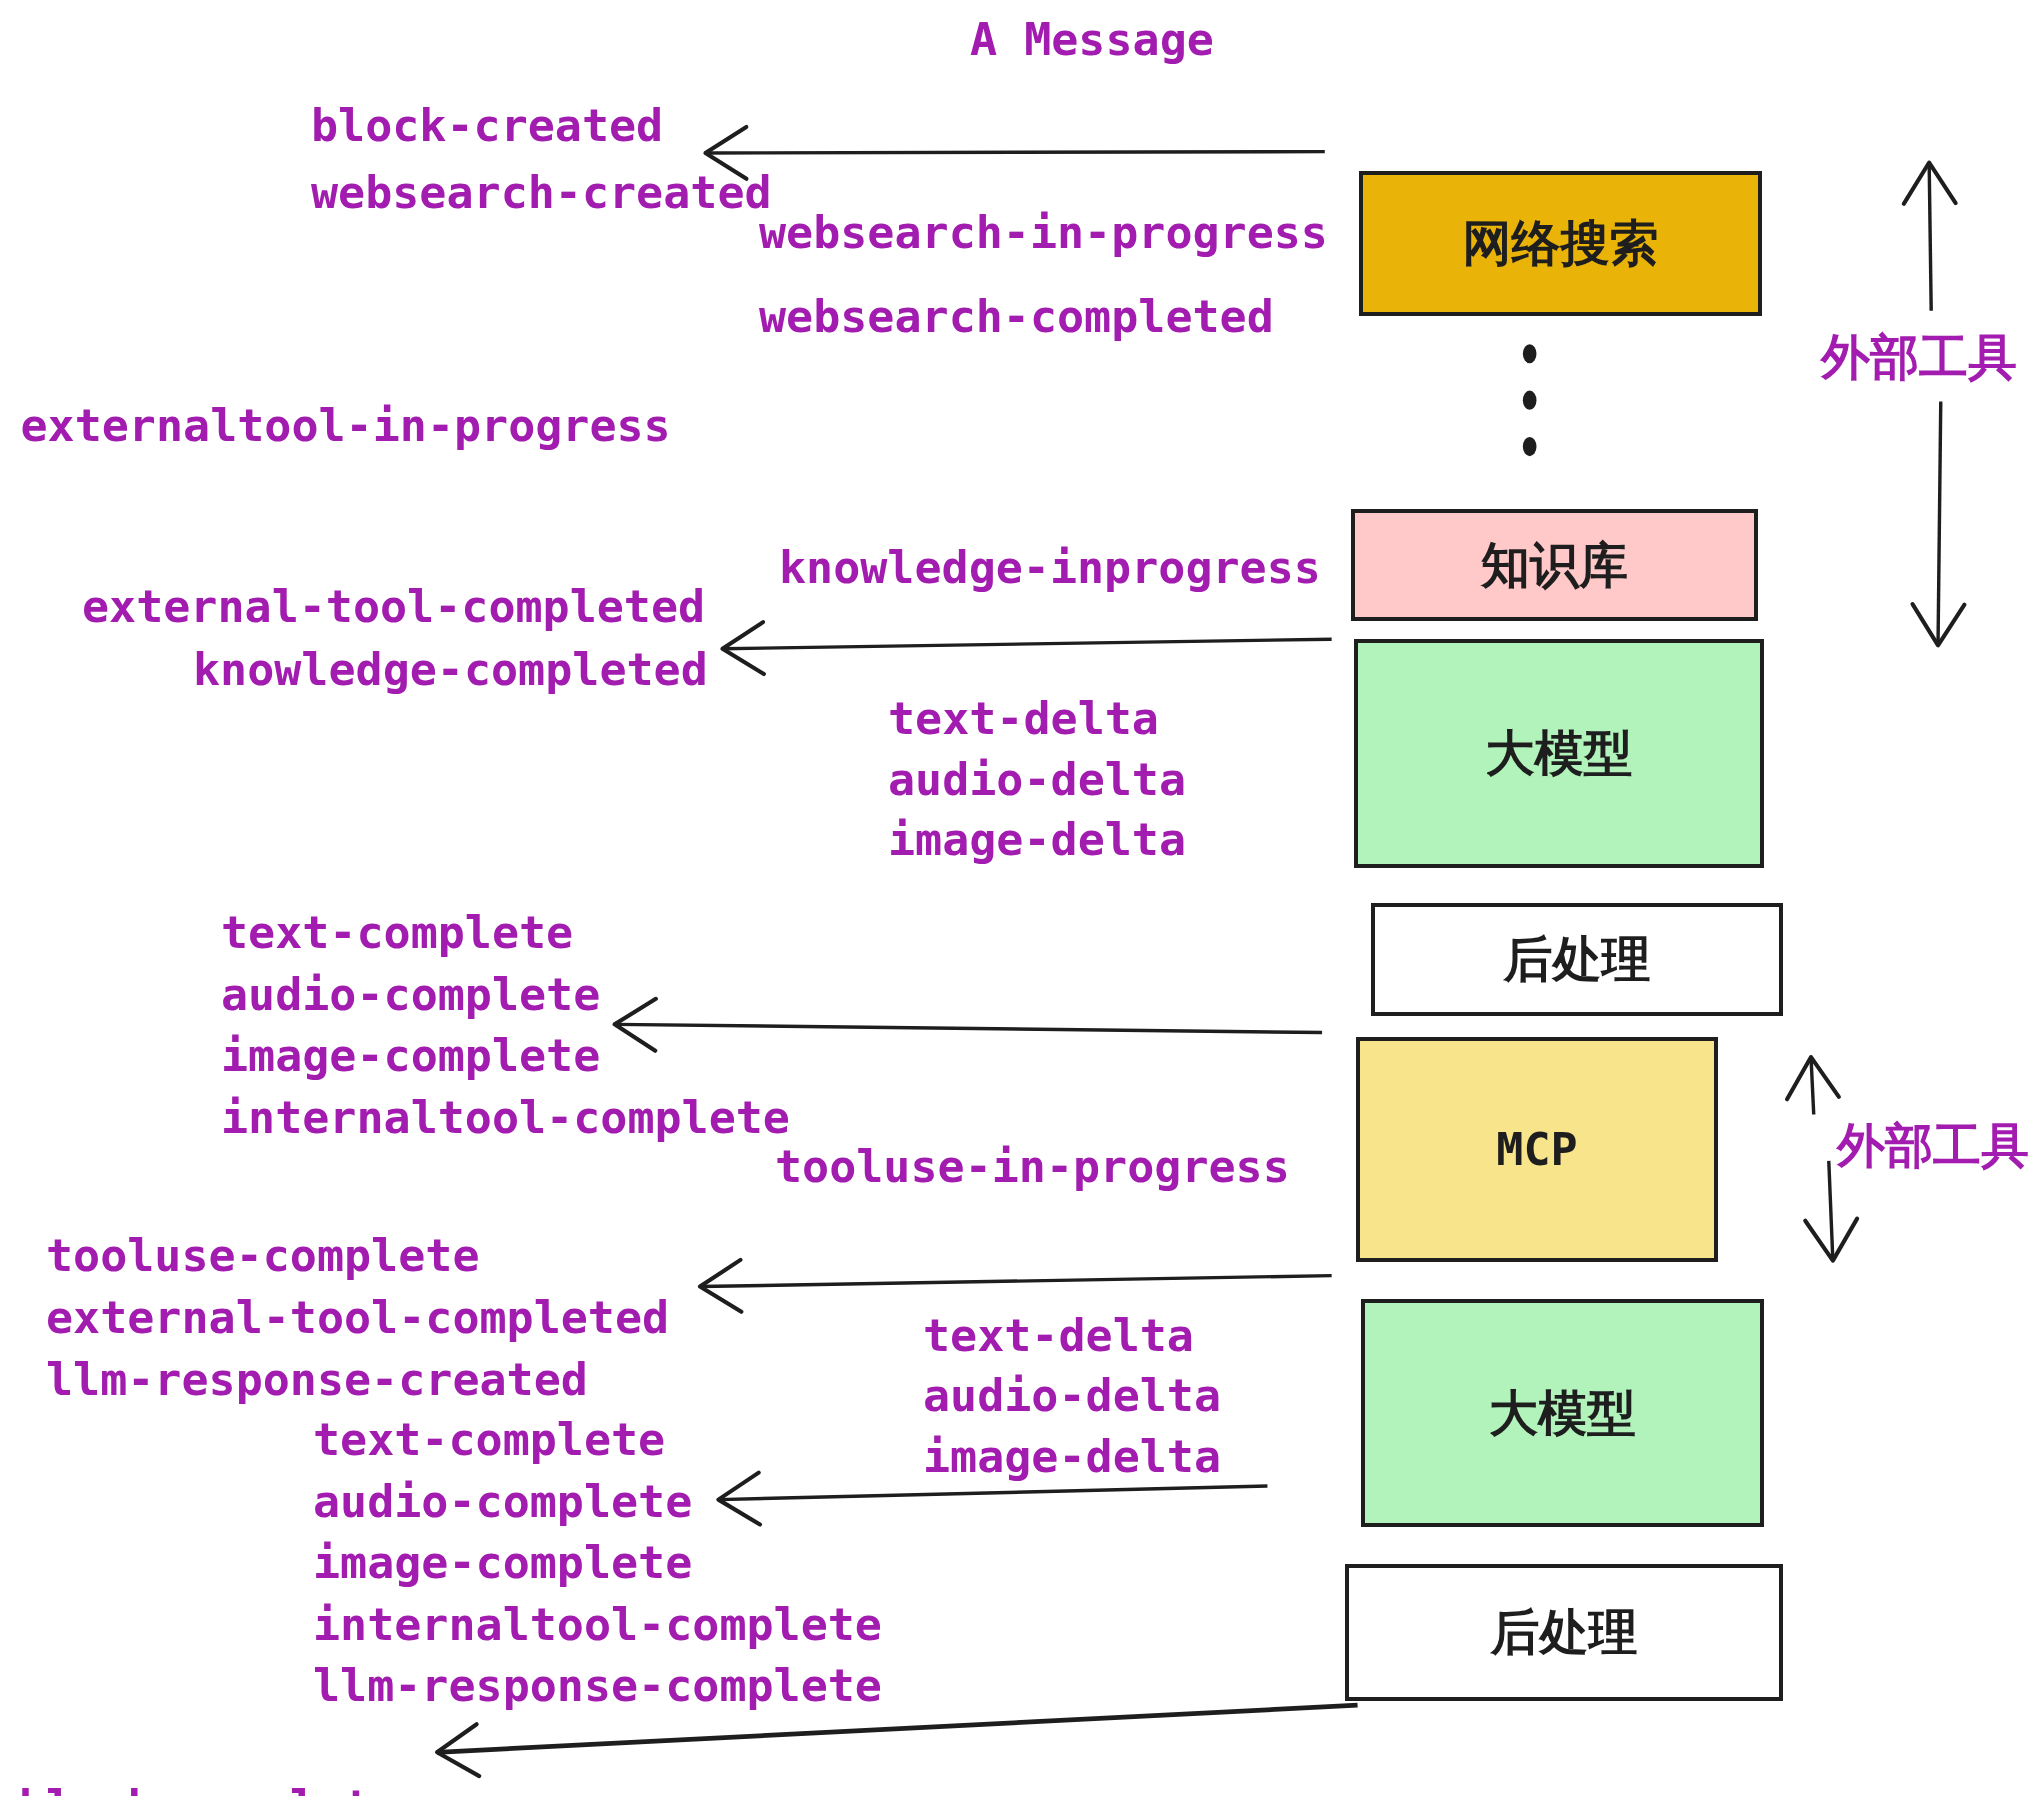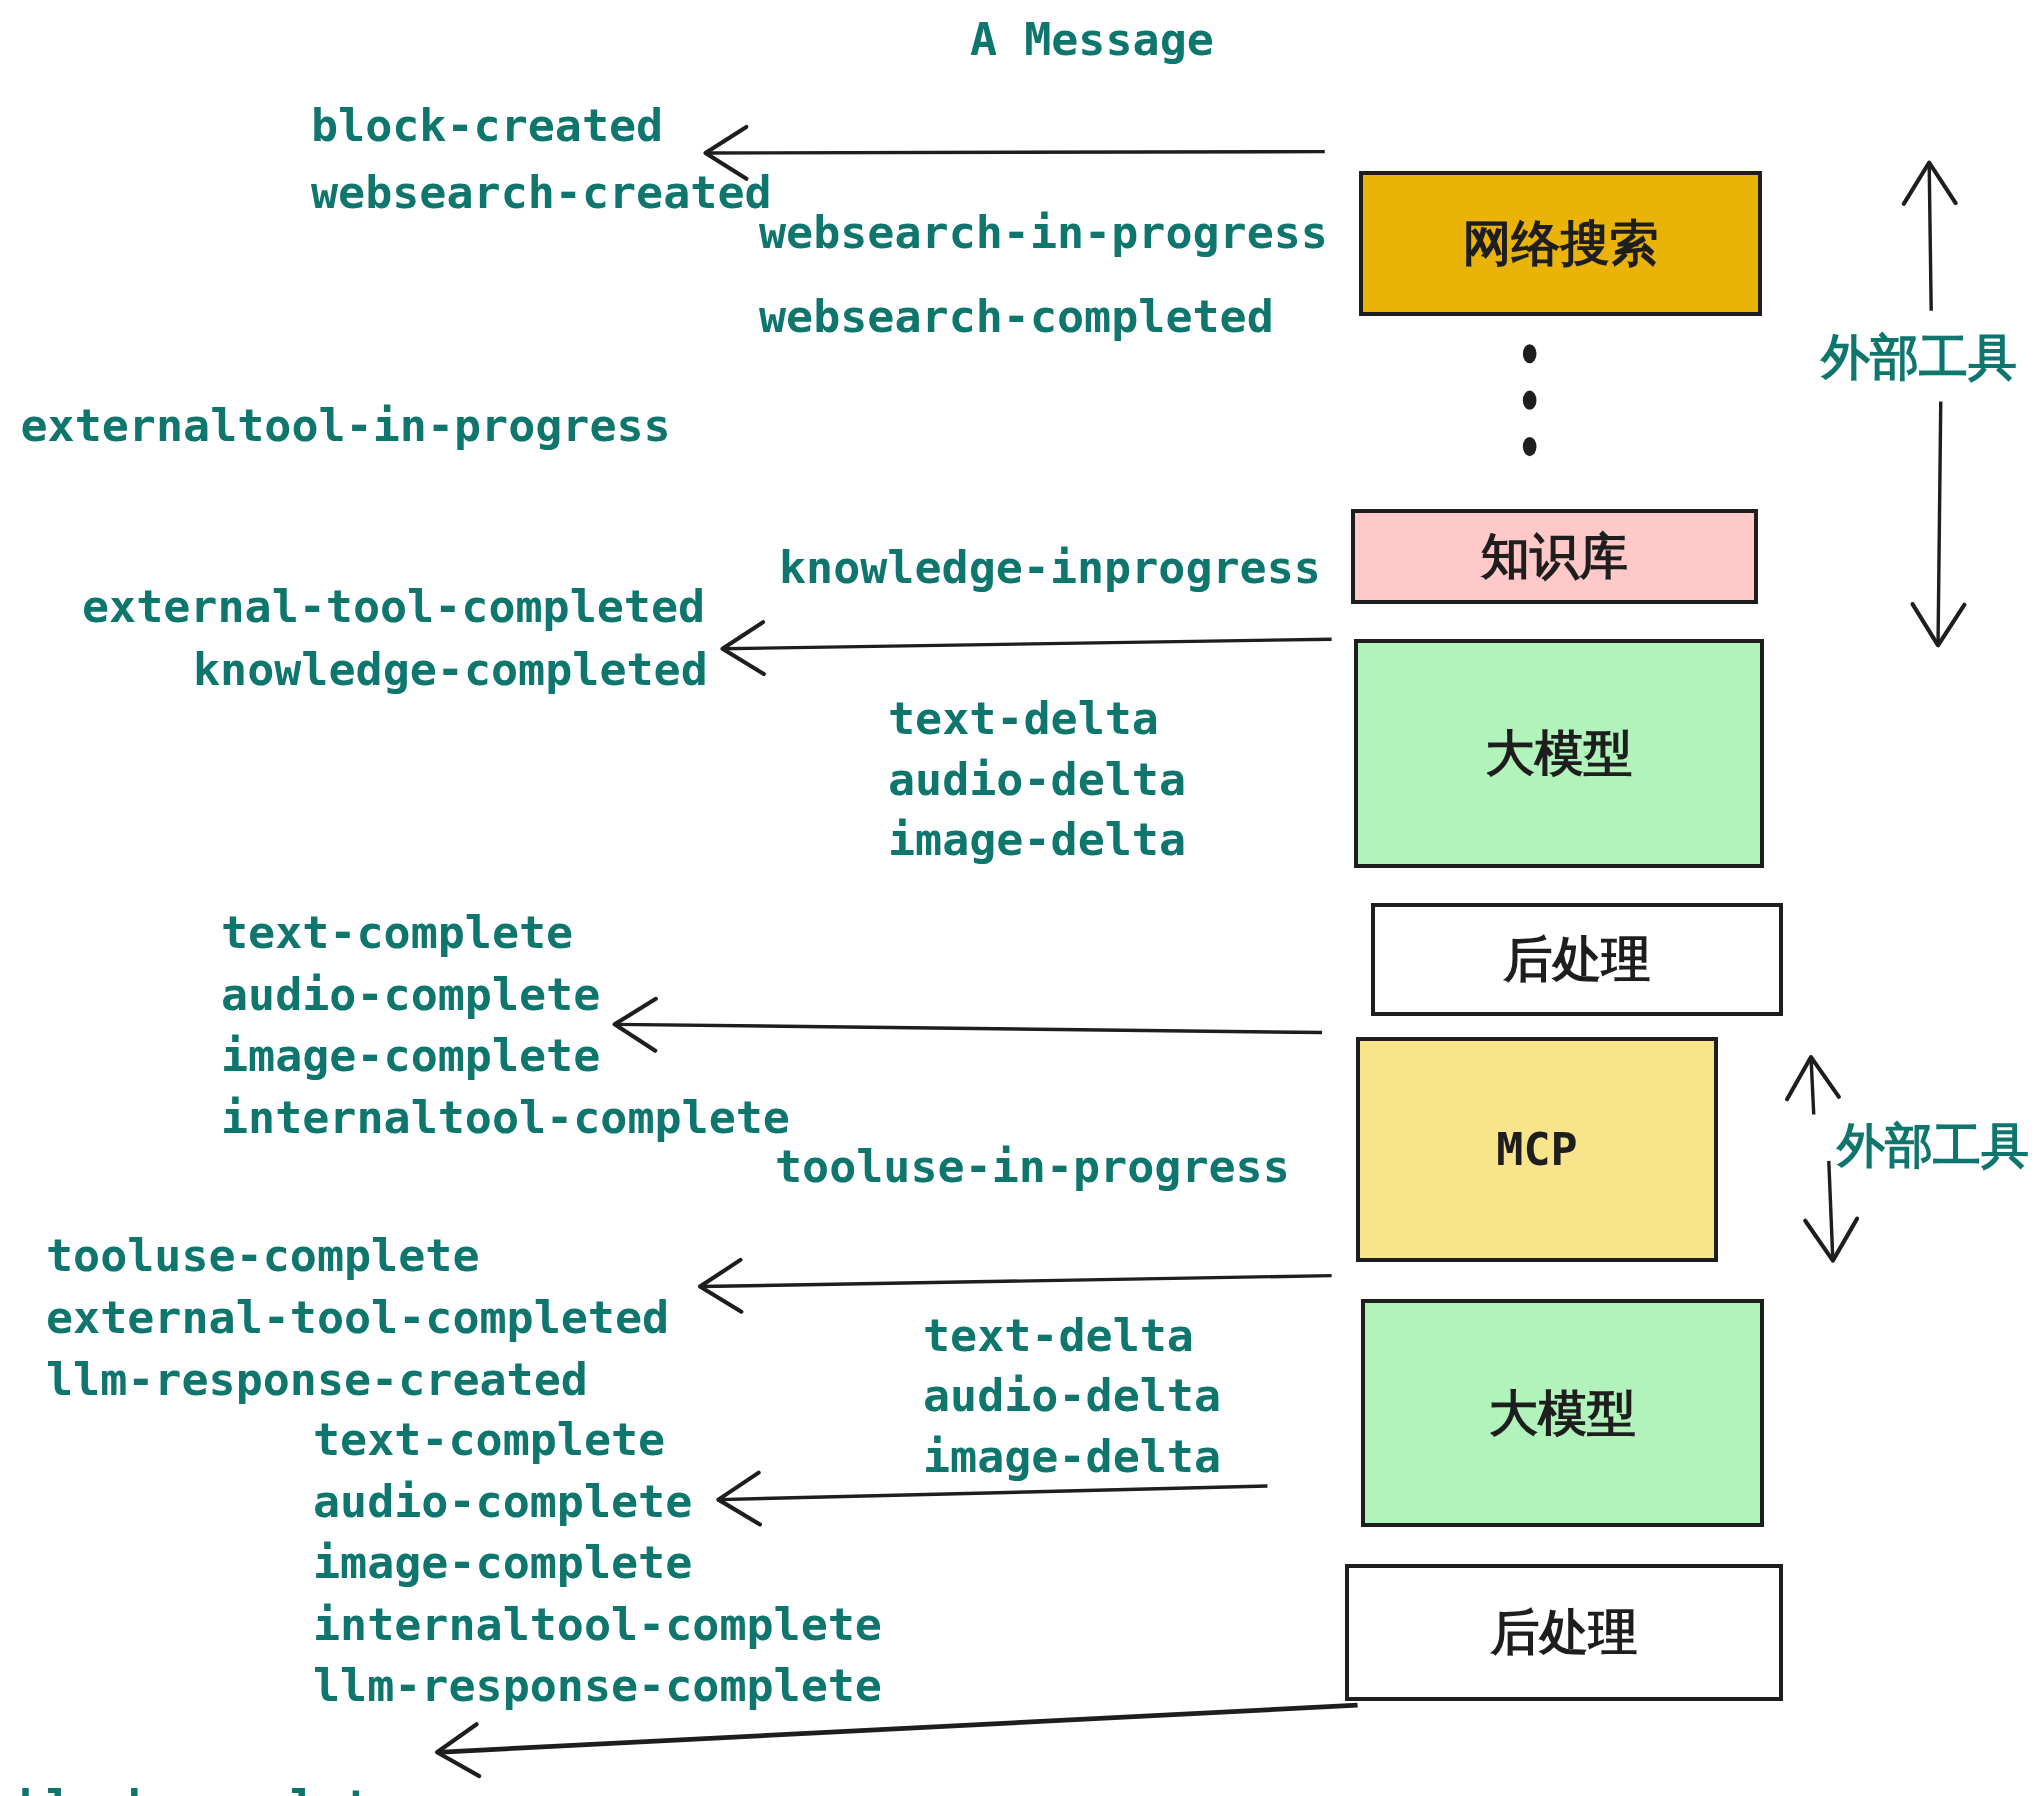--- a/index.html
+++ b/index.html
@@ -7,21 +7,21 @@
     position:relative;
     width:2035px;height:1796px;
     background:#ffffff;
     overflow:hidden;
     font-family:"DejaVu Sans Mono", monospace;
   }
   .arrows{position:absolute;left:0;top:0;width:2035px;height:1796px;}
   .lbl{
     position:absolute;
     font:bold 45px/1.12 "DejaVu Sans Mono", monospace;
-    color:#0f766e;
+    color:#a21caf;
     white-space:nowrap;
     letter-spacing:0;
   }
   .title{font:bold 45px/1.12 "DejaVu Sans Mono", monospace;}
   .cjk{
     font:bold 49px/1.1 "Liberation Sans","DejaVu Sans", sans-serif;
   }
   .box{
     position:absolute;
     box-sizing:border-box;
@@ -105,21 +105,21 @@
 
   <div class="lbl" style="left:19px;top:1782px;">block-complete</div>
 
   <div class="lbl cjk" style="left:1821px;top:331px;">外部工具</div>
   <div class="lbl cjk" style="left:1837px;top:1120px;font-size:48px;">外部工具</div>
 
   <div class="box" style="left: 1359px; top: 171px; width: 403px; height: 145px; background-color: #eab308;">
     <span class="bl">网络搜索</span>
   </div>
 
-  <div class="box" style="left: 1351px; top: 509px; width: 407px; height: 95px; background-color: rgb(255, 201, 201);">
+  <div class="box" style="left: 1351px; top: 509px; width: 407px; height: 112px; background-color: rgb(255, 201, 201);">
     <span class="bl">知识库</span>
   </div>
 
   <div class="box" style="left: 1354px; top: 639px; width: 410px; height: 229px; background-color: rgb(178, 242, 187);">
     <span class="bl">大模型</span>
   </div>
 
   <div class="box" style="left: 1371px; top: 903px; width: 412px; height: 113px; background-color: rgb(255, 255, 255);">
     <span class="bl">后处理</span>
   </div>

